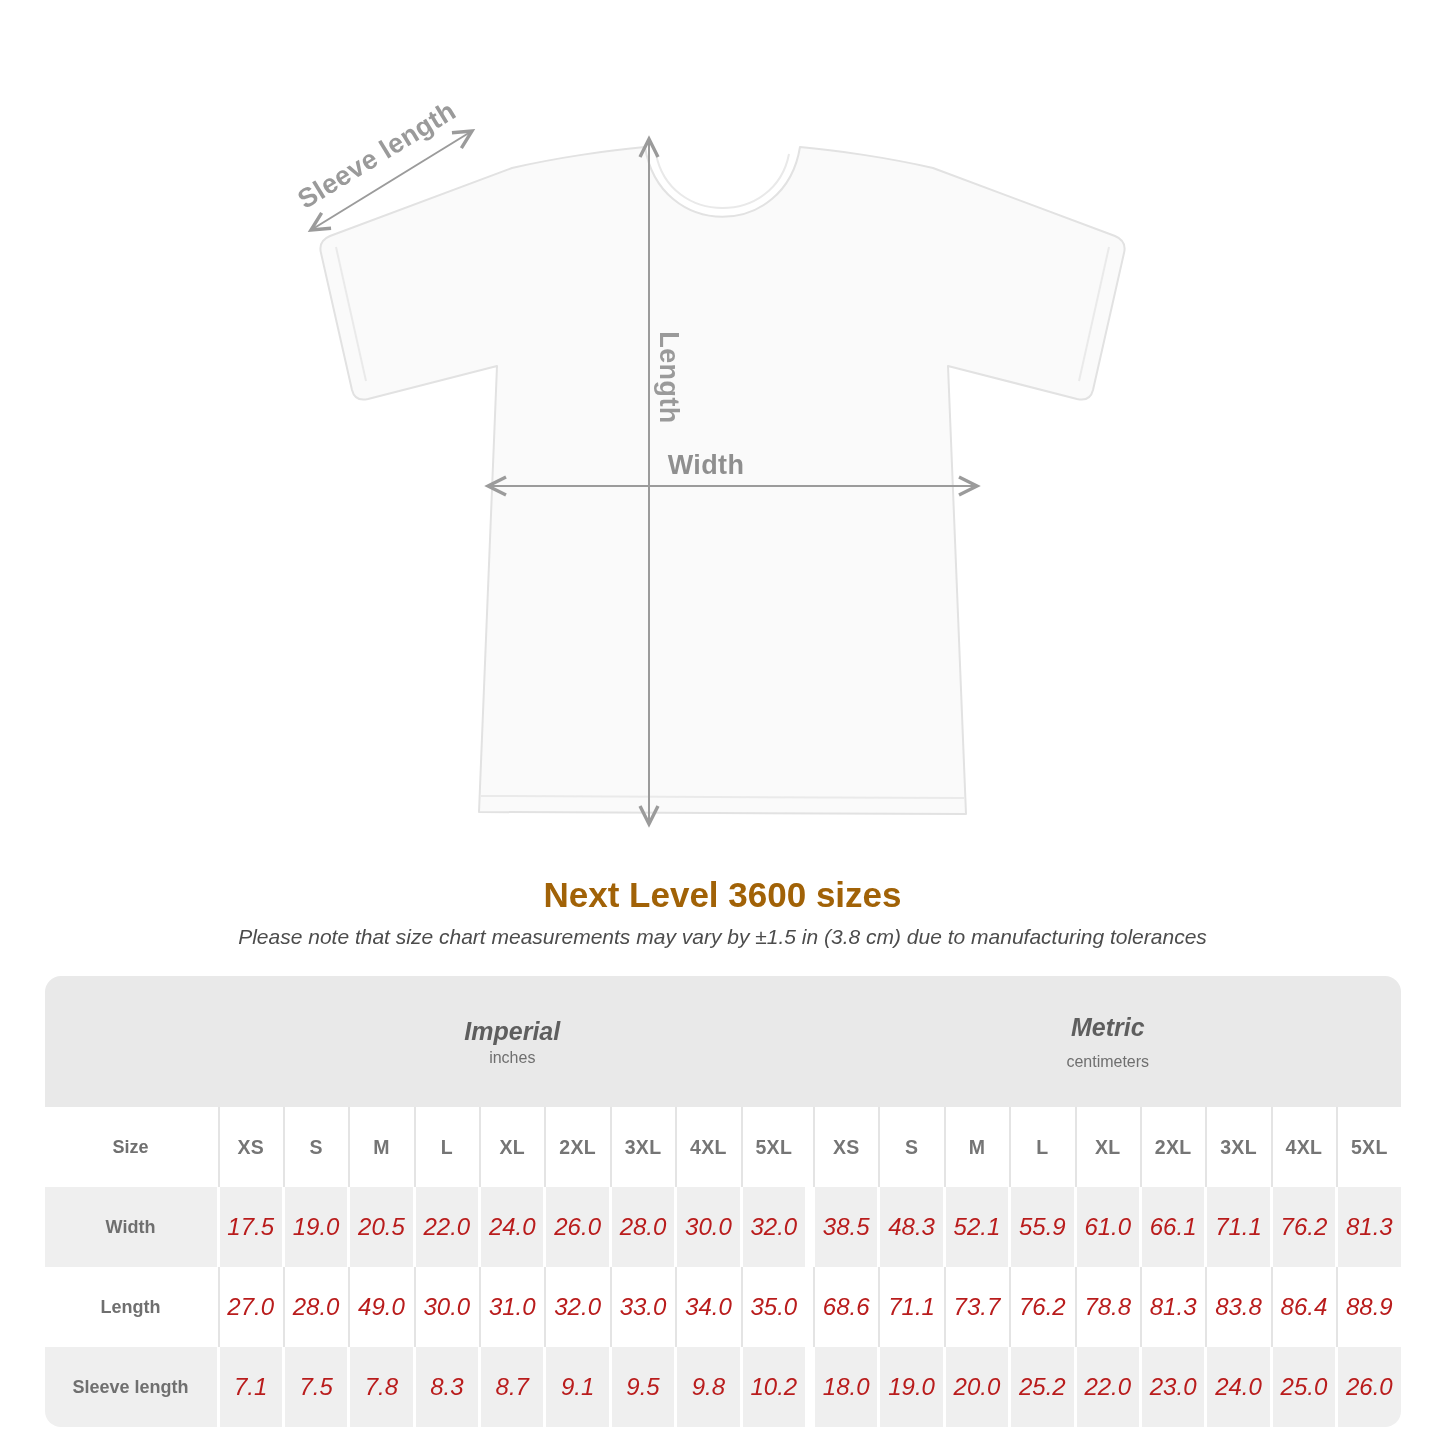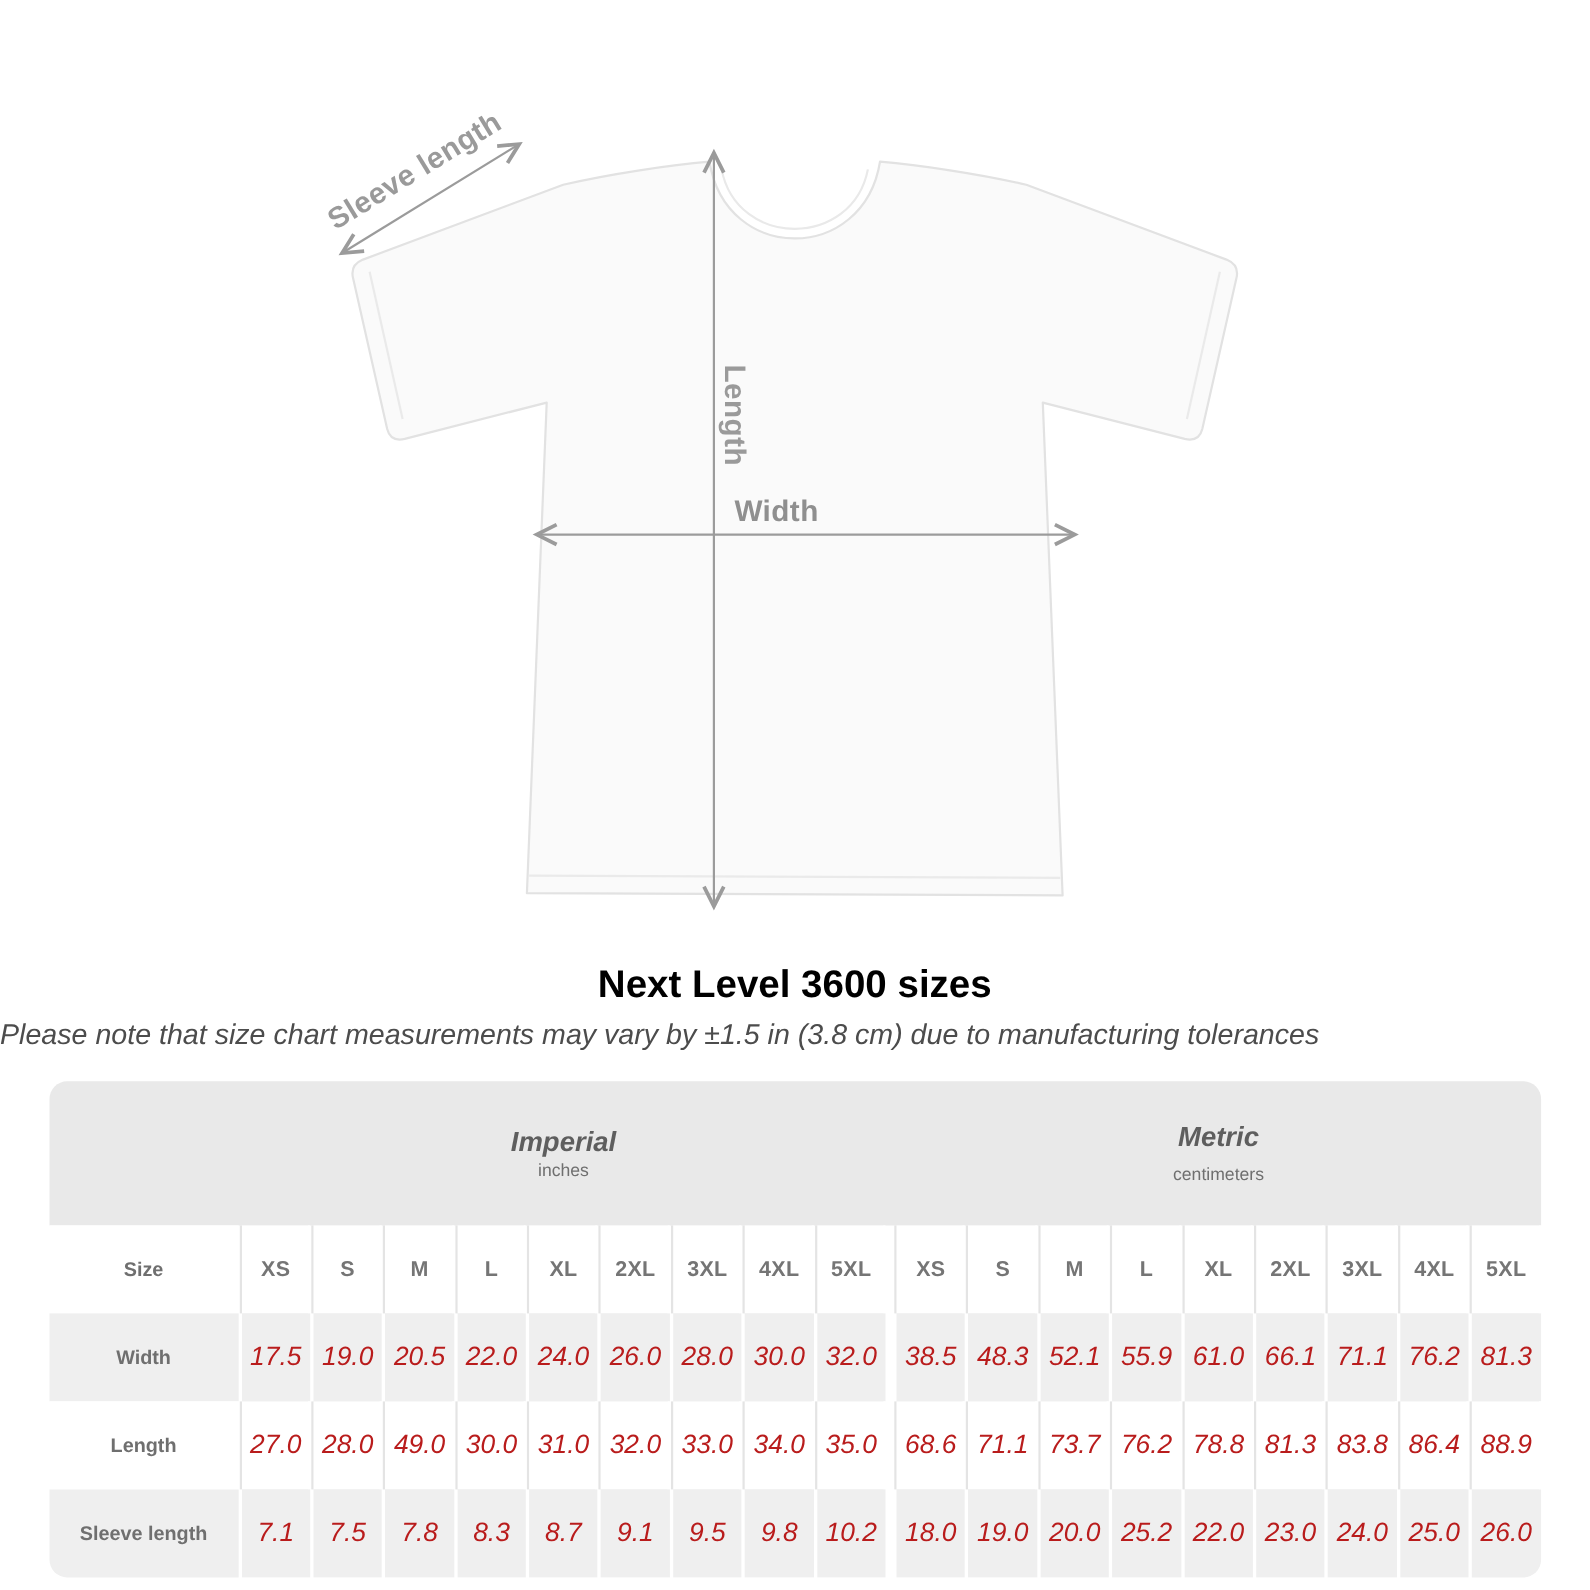--- a/index.html
+++ b/index.html
@@ -8,22 +8,22 @@
 
   
   .stage{position:relative;width:1445px;height:858px;}
   .stage svg{position:absolute;left:0;top:0;}
   .mlabel{position:absolute;color:#9a9a9a;font-weight:bold;font-size:27px;letter-spacing:.4px;text-align:center;white-space:nowrap;}
   .mlabel.sleeve{left:262px;top:140px;width:230px;transform:rotate(-31.5deg);}
   .mlabel.len{left:608px;top:362px;width:120px;transform:rotate(90deg);}
   .mlabel.wid{left:626px;top:450px;width:160px;color:#8f8f8f;}
 
   
-  .title{margin:16px 0 0;text-align:center;font-size:35px;line-height:1.2;color:#000000;font-weight:bold;}
-  .subtitle{margin:7px 0 0;text-align:left;font-style:italic;font-size:26px;line-height:1.35;color:#4c4c4c;}
+  .title{margin:16px 0 0;text-align:center;font-size:35px;line-height:1.2;color:#a16207;font-weight:bold;}
+  .subtitle{margin:7px 0 0;text-align:center;font-style:italic;font-size:21px;line-height:1.35;color:#4c4c4c;}
 
   
   .sizetable{width:1356px;margin:25px auto 0;}
   .band{display:grid;grid-template-columns:172px repeat(9,1fr) 4px repeat(9,1fr);column-gap:3px;
         background:#e9e9e9;border-radius:16px 16px 0 0;height:131px;}
   .gtitle{display:flex;flex-direction:column;align-items:center;justify-content:center;gap:3px;}
   .gtitle.imperial{grid-column:2/11;}
   .gtitle.metric{grid-column:12/21;gap:11px;}
   .gname{font-size:25px;font-weight:bold;font-style:italic;color:#5e5e5e;}
   .gunit{font-size:16px;color:#6f6f6f;}

